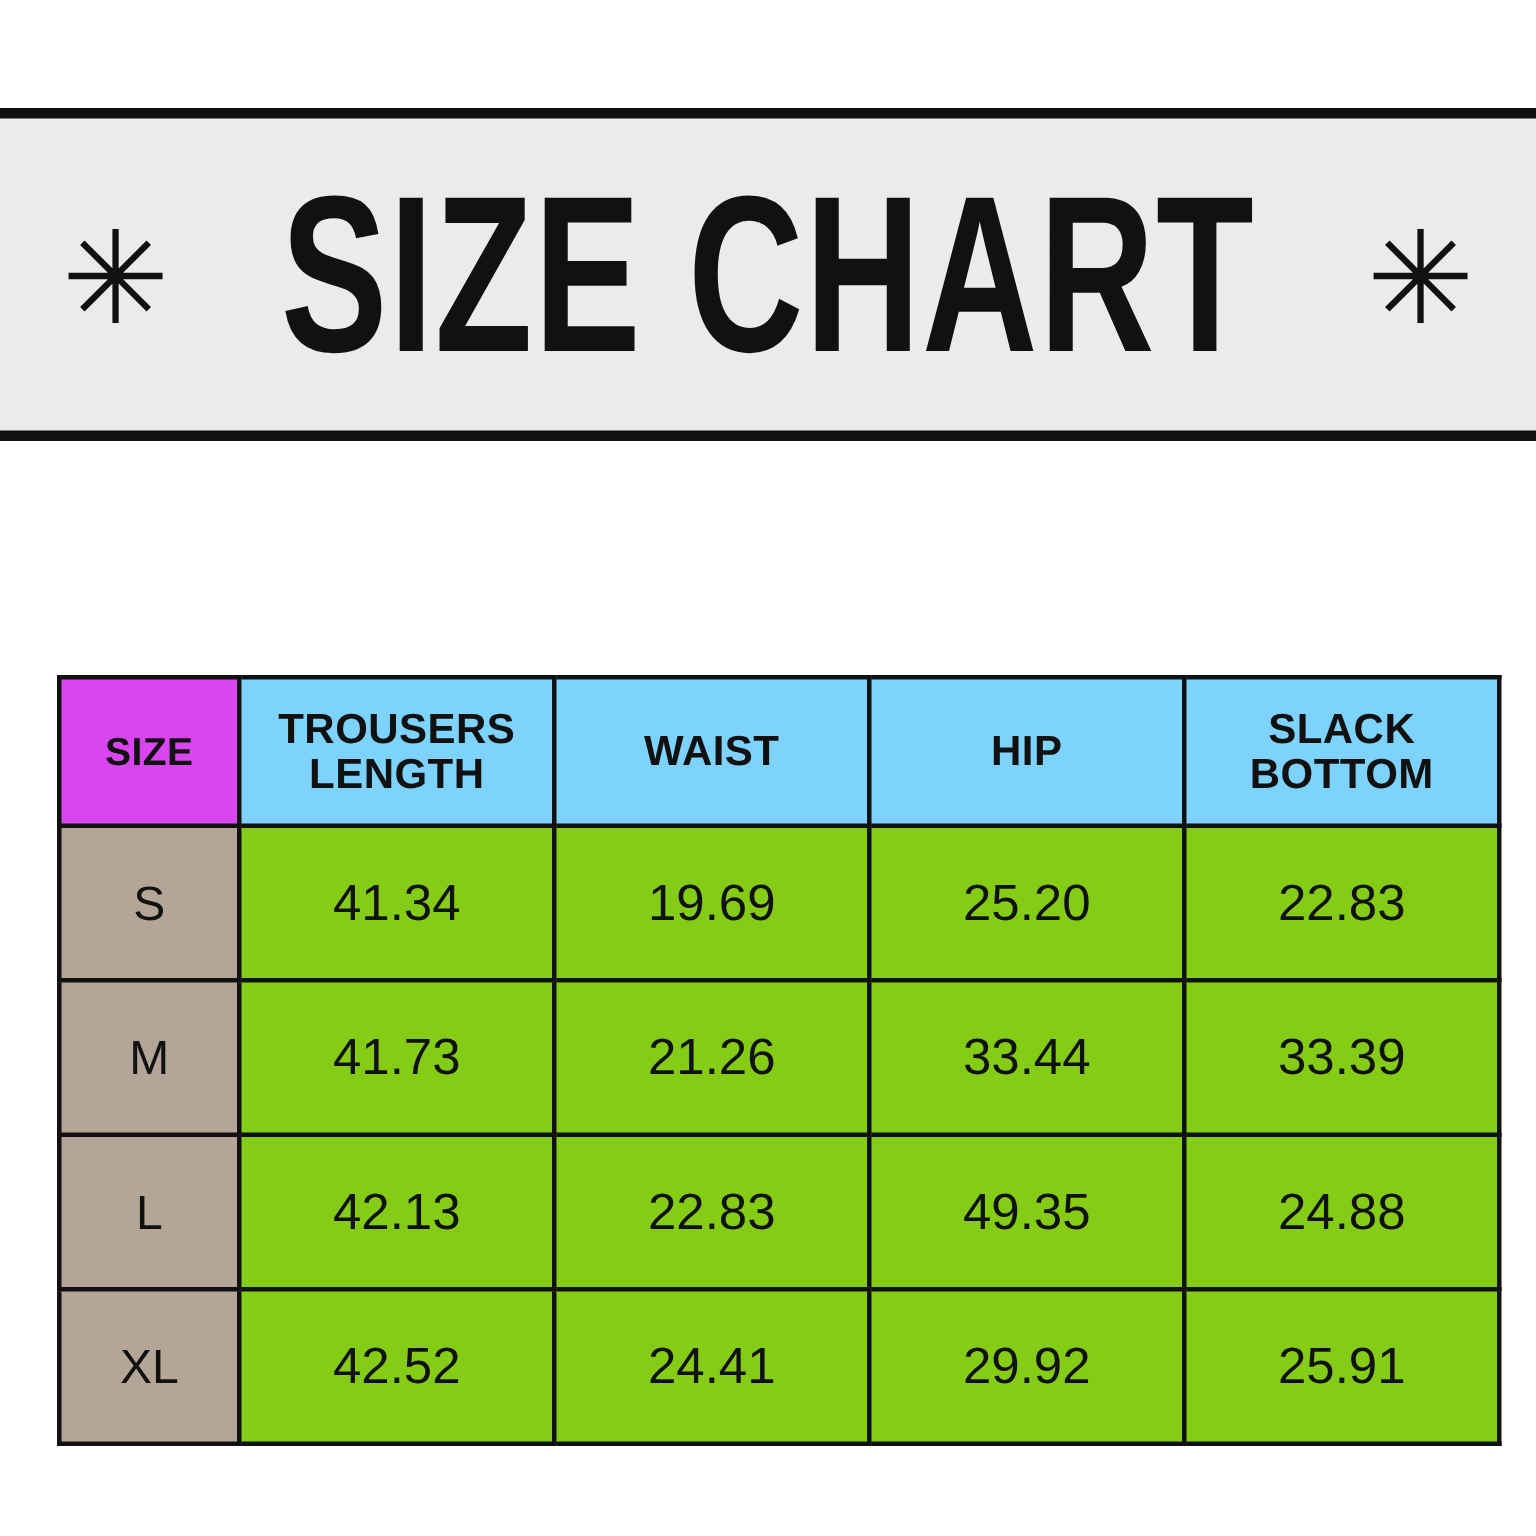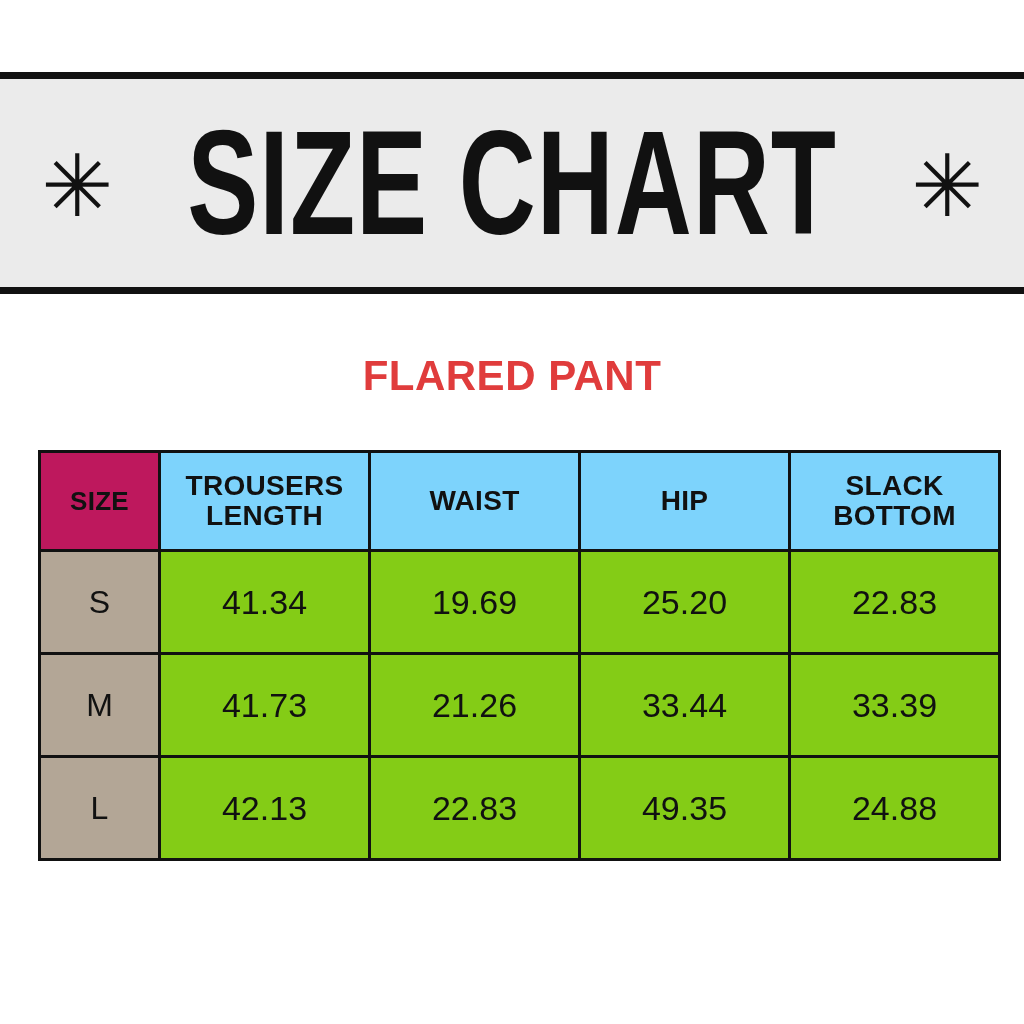--- a/index.html
+++ b/index.html
@@ -102,21 +102,21 @@
     height: 96px;
     background: #7dd3fc;
     font-weight: bold;
     font-size: 28px;
     color: #111111;
     line-height: 1.08;
     letter-spacing: 0.3px;
     padding: 0 6px;
   }
   thead th.size-head {
-    background: #be185d;
+    background: #d946ef;
     font-size: 26px;
   }
   tbody td {
     height: 98px;
     background: #84cc16;
     font-size: 34px;
     color: #111111;
     font-weight: normal;
   }
   tbody td.size-cell {
@@ -132,21 +132,20 @@
 <div class="page">
 
   <div class="banner">
     <div class="banner-inner">
       <span class="star">✳</span>
       <span class="banner-title">SIZE CHART</span>
       <span class="star">✳</span>
     </div>
   </div>
 
-  <div class="product-title">FLARED PANT</div>
 
   <div class="table-wrap">
     <table class="size-table">
       <colgroup>
         <col class="c-size">
         <col class="c-data">
         <col class="c-data">
         <col class="c-data">
         <col class="c-data">
       </colgroup>
@@ -174,17 +173,24 @@
           <td>33.44</td>
           <td>33.39</td>
         </tr>
         <tr>
           <td class="size-cell">L</td>
           <td>42.13</td>
           <td>22.83</td>
           <td>49.35</td>
           <td>24.88</td>
         </tr>
+        <tr>
+          <td class="size-cell">XL</td>
+          <td>42.52</td>
+          <td>24.41</td>
+          <td>29.92</td>
+          <td>25.91</td>
+        </tr>
       </tbody>
     </table>
   </div>
 
 </div>
 
 </body></html>

